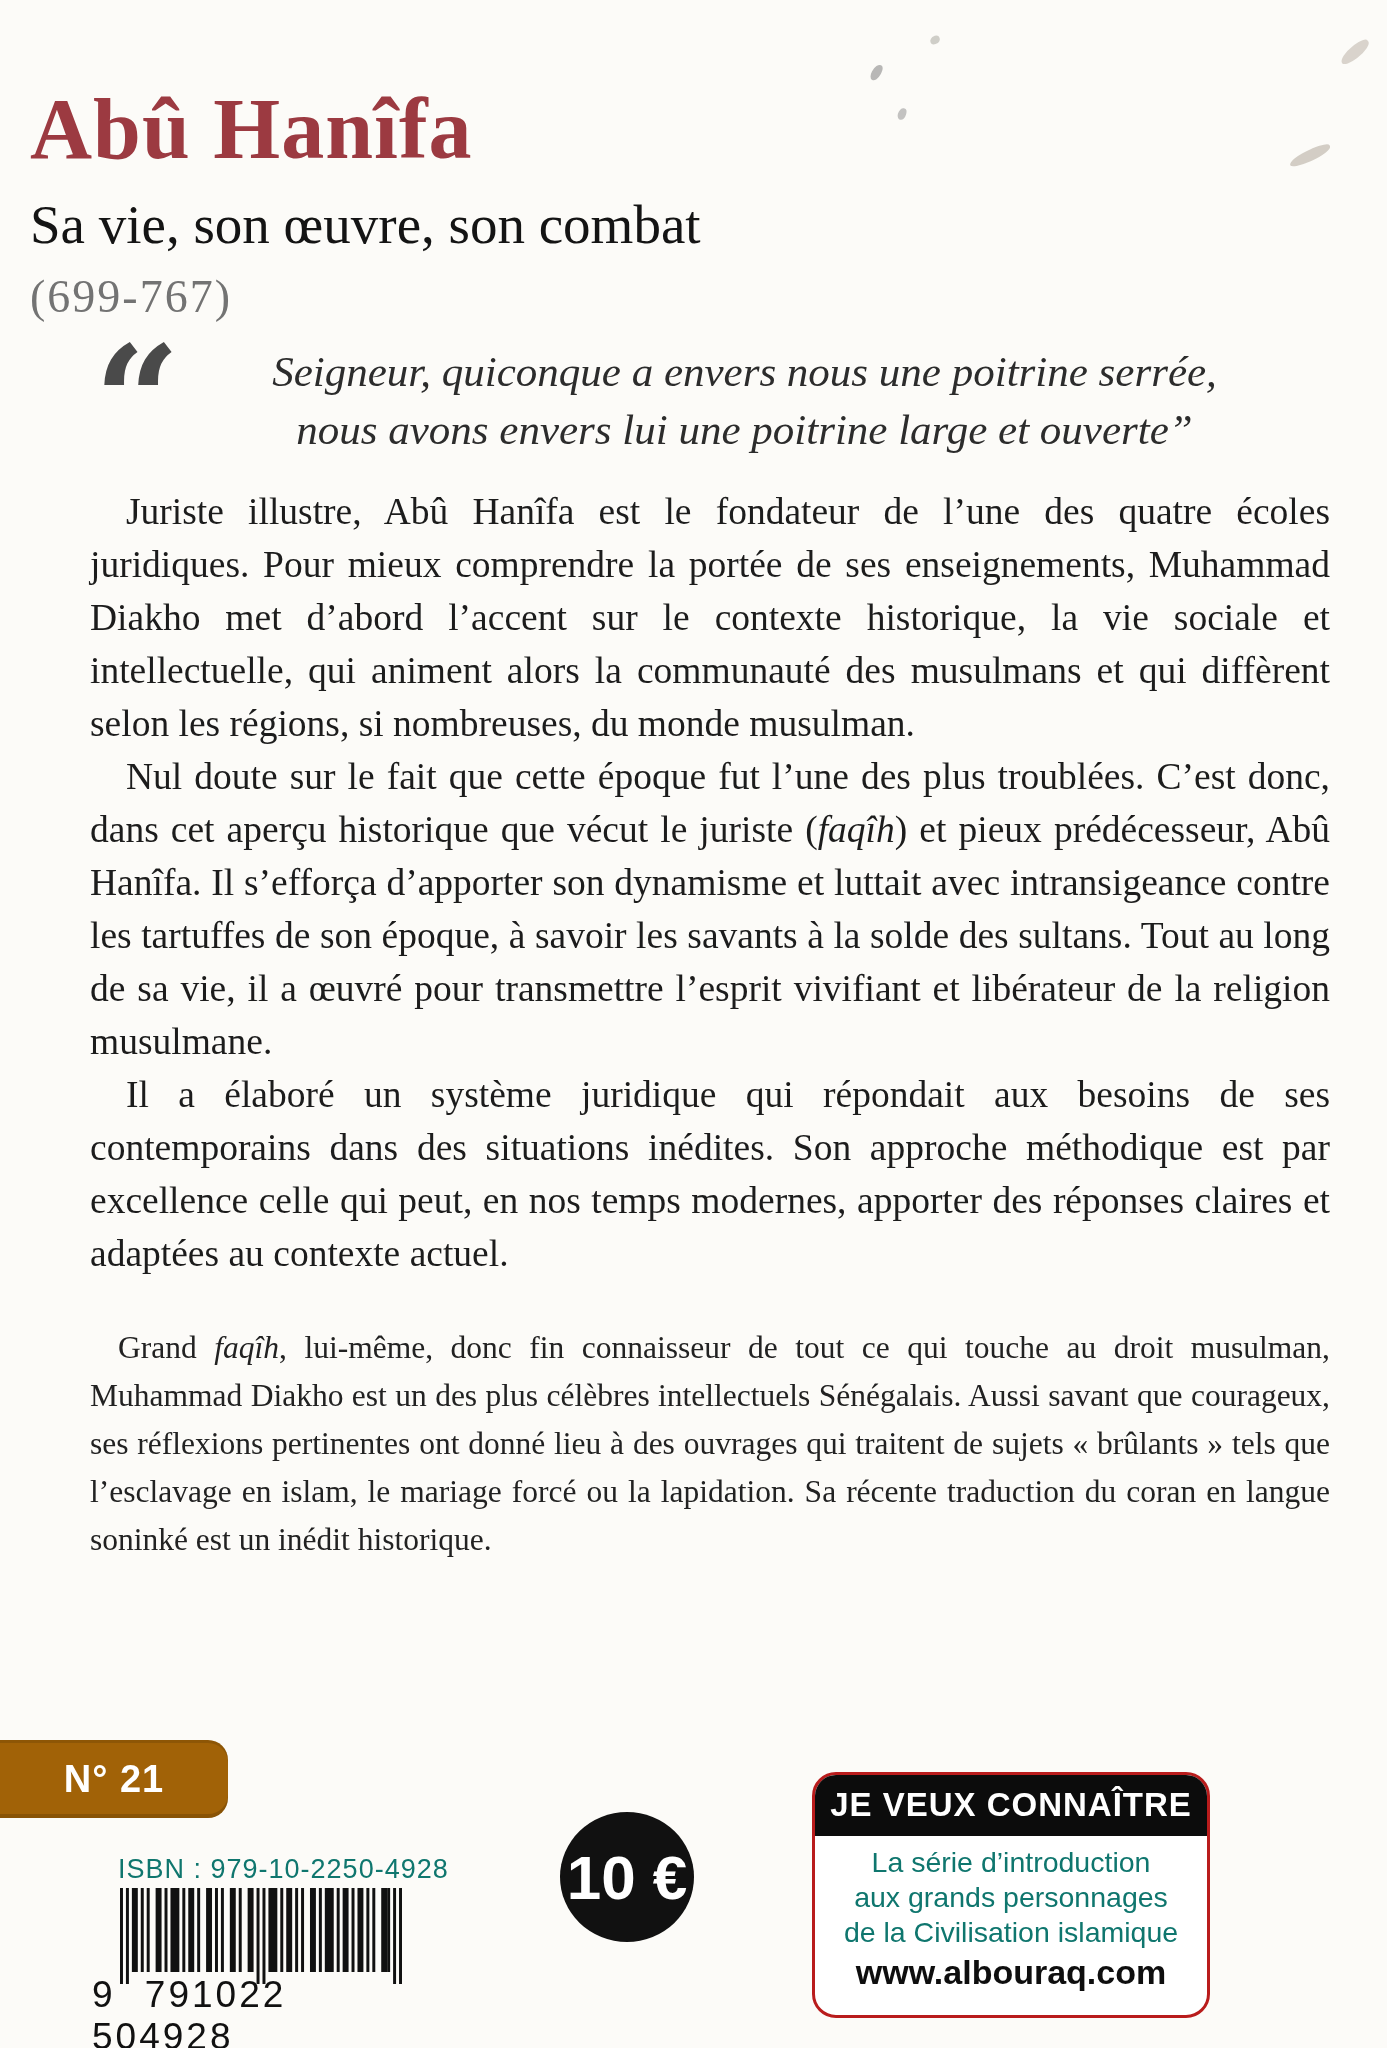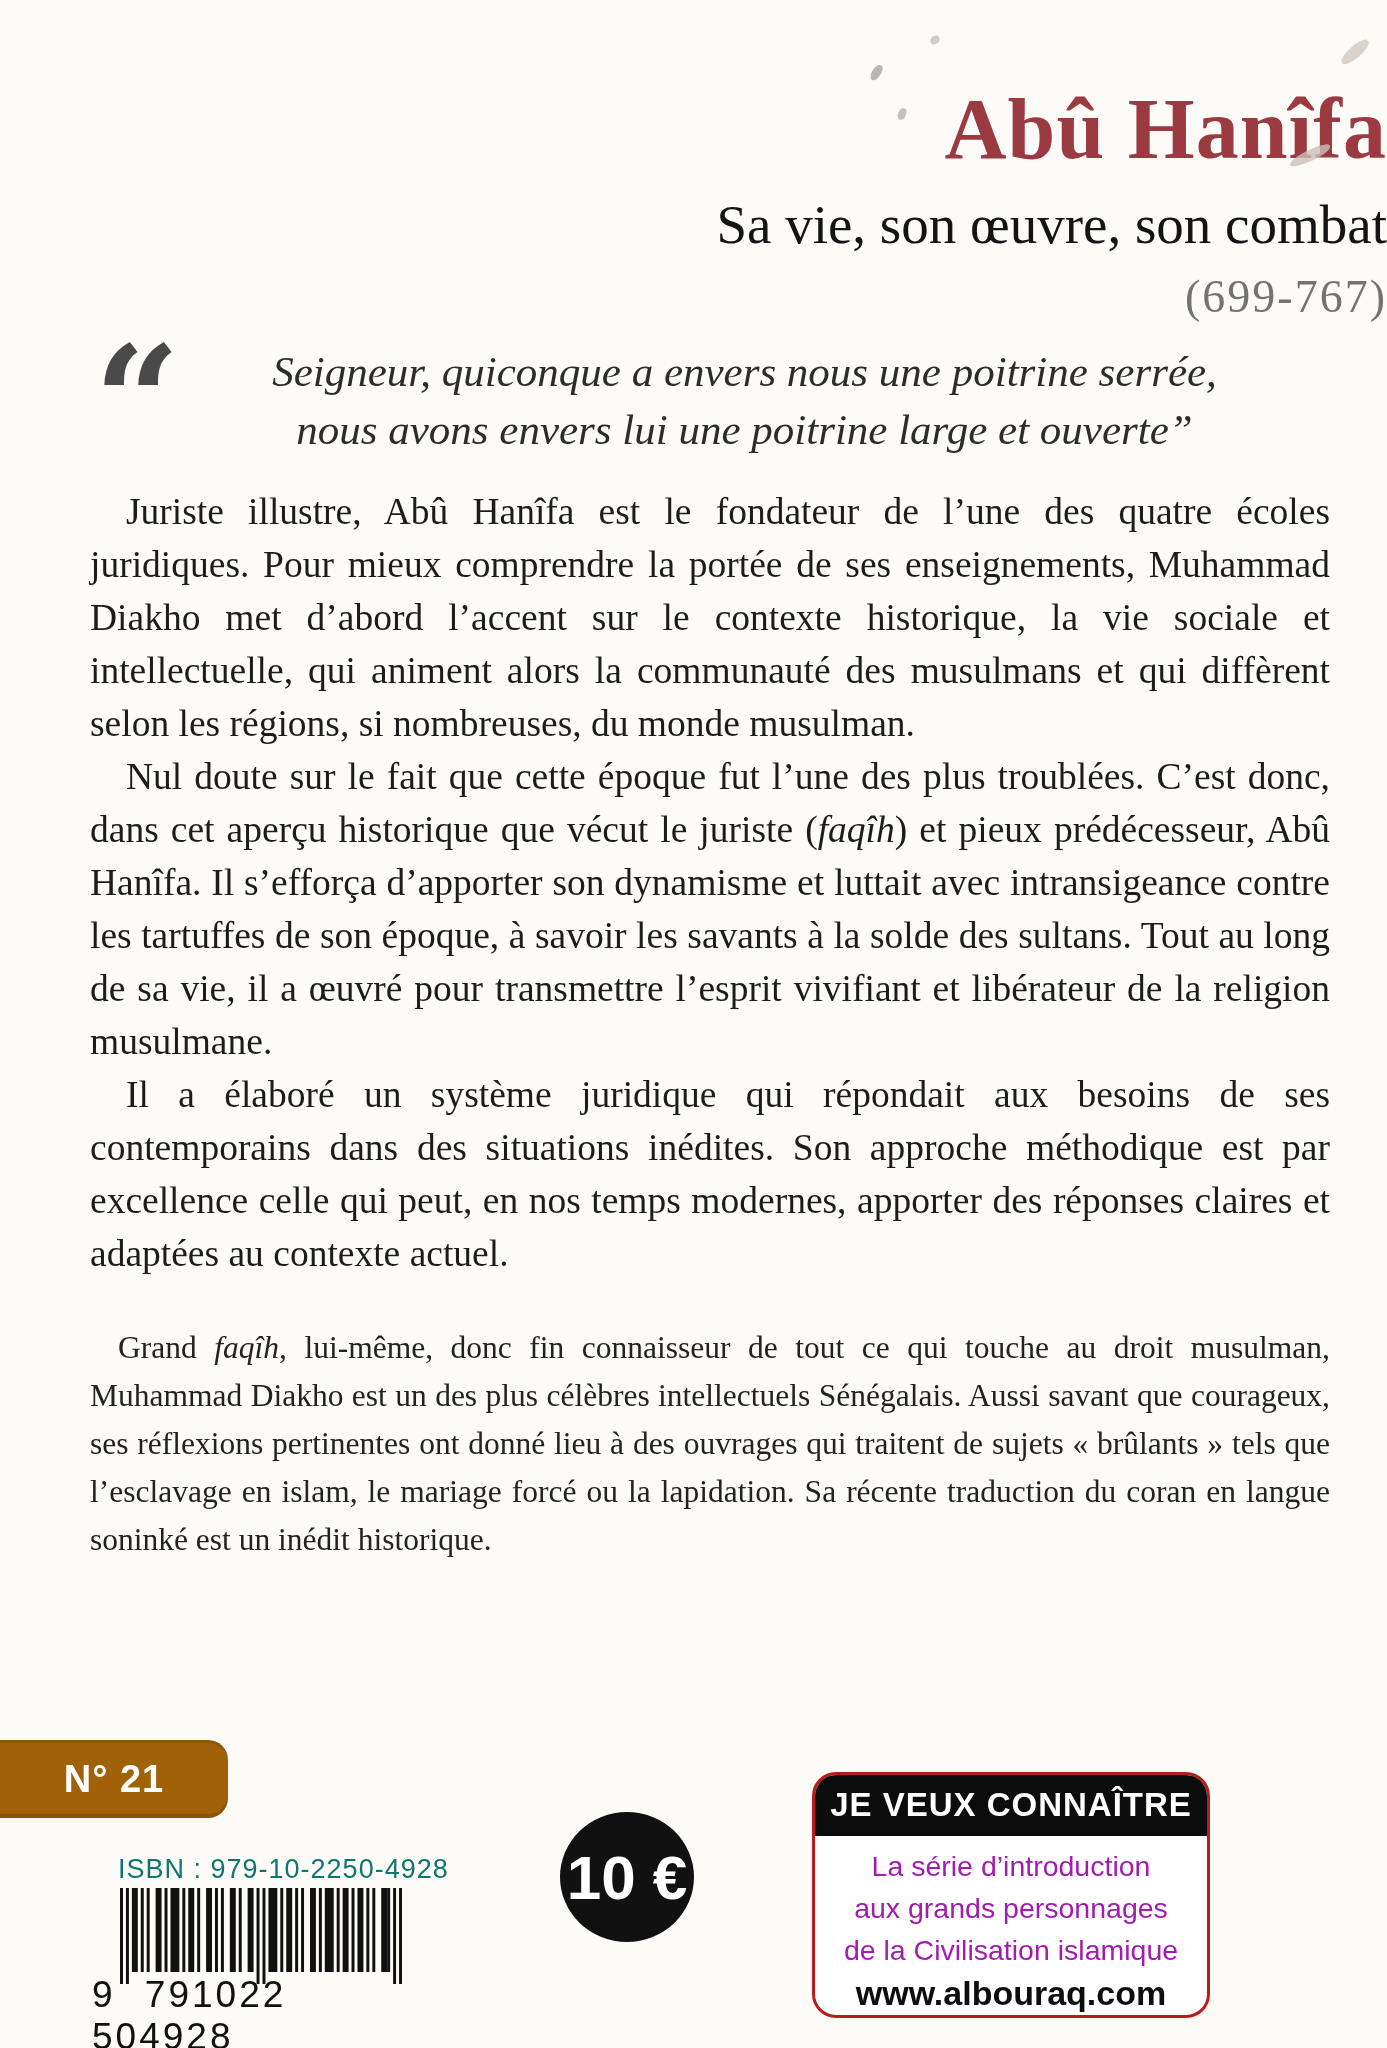--- a/index.html
+++ b/index.html
@@ -5,21 +5,21 @@
   html,body{margin:0;padding:0;}
   .page{
     position:relative;
     width:1387px;height:2048px;
     background:#fcfbf8;
     overflow:hidden;
     font-family:"Liberation Serif","DejaVu Serif",serif;
     color:#1e1e1e;
   }
   
-  .header{ text-align:right; padding-left:30px; }
+  .header{ text-align:left; padding-left:30px; }
   .title{
     margin:0; padding-top:84px;
     font-size:86px; line-height:1.05; font-weight:bold;
     color:#9c3a41; letter-spacing:1px;
   }
   .subtitle{
     margin-top:22px;
     font-size:55px; line-height:1.05; color:#141414;
   }
   .years{
@@ -103,21 +103,21 @@
   }
   .promo-header{
     background:#0c0c0c; color:#fff;
     height:62px; margin:-1px -1px 0 -1px;
     display:flex; align-items:center; justify-content:center;
     font-weight:bold; font-size:33px; letter-spacing:1px;
   }
   .promo-body{
     padding-top:9px;
     text-align:center;
-    font-size:28.5px; line-height:42px; color:#a21caf;
+    font-size:28.5px; line-height:35px; color:#0f766e;
     white-space:pre-line;
   }
   .promo-site{
     margin-top:3px; text-align:center;
     font-weight:bold; font-size:34px; color:#0e0e0e;
   }
   
   .speck{ position:absolute; border-radius:60% 40% 55% 45%; }
   .speck.s1{ left:872px; top:64px;  width:9px;  height:17px; background:#7f7f7f; opacity:.55; transform:rotate(28deg); }
   .speck.s2{ left:898px; top:108px; width:8px;  height:12px; background:#8a8a8a; opacity:.5;  transform:rotate(15deg); }

